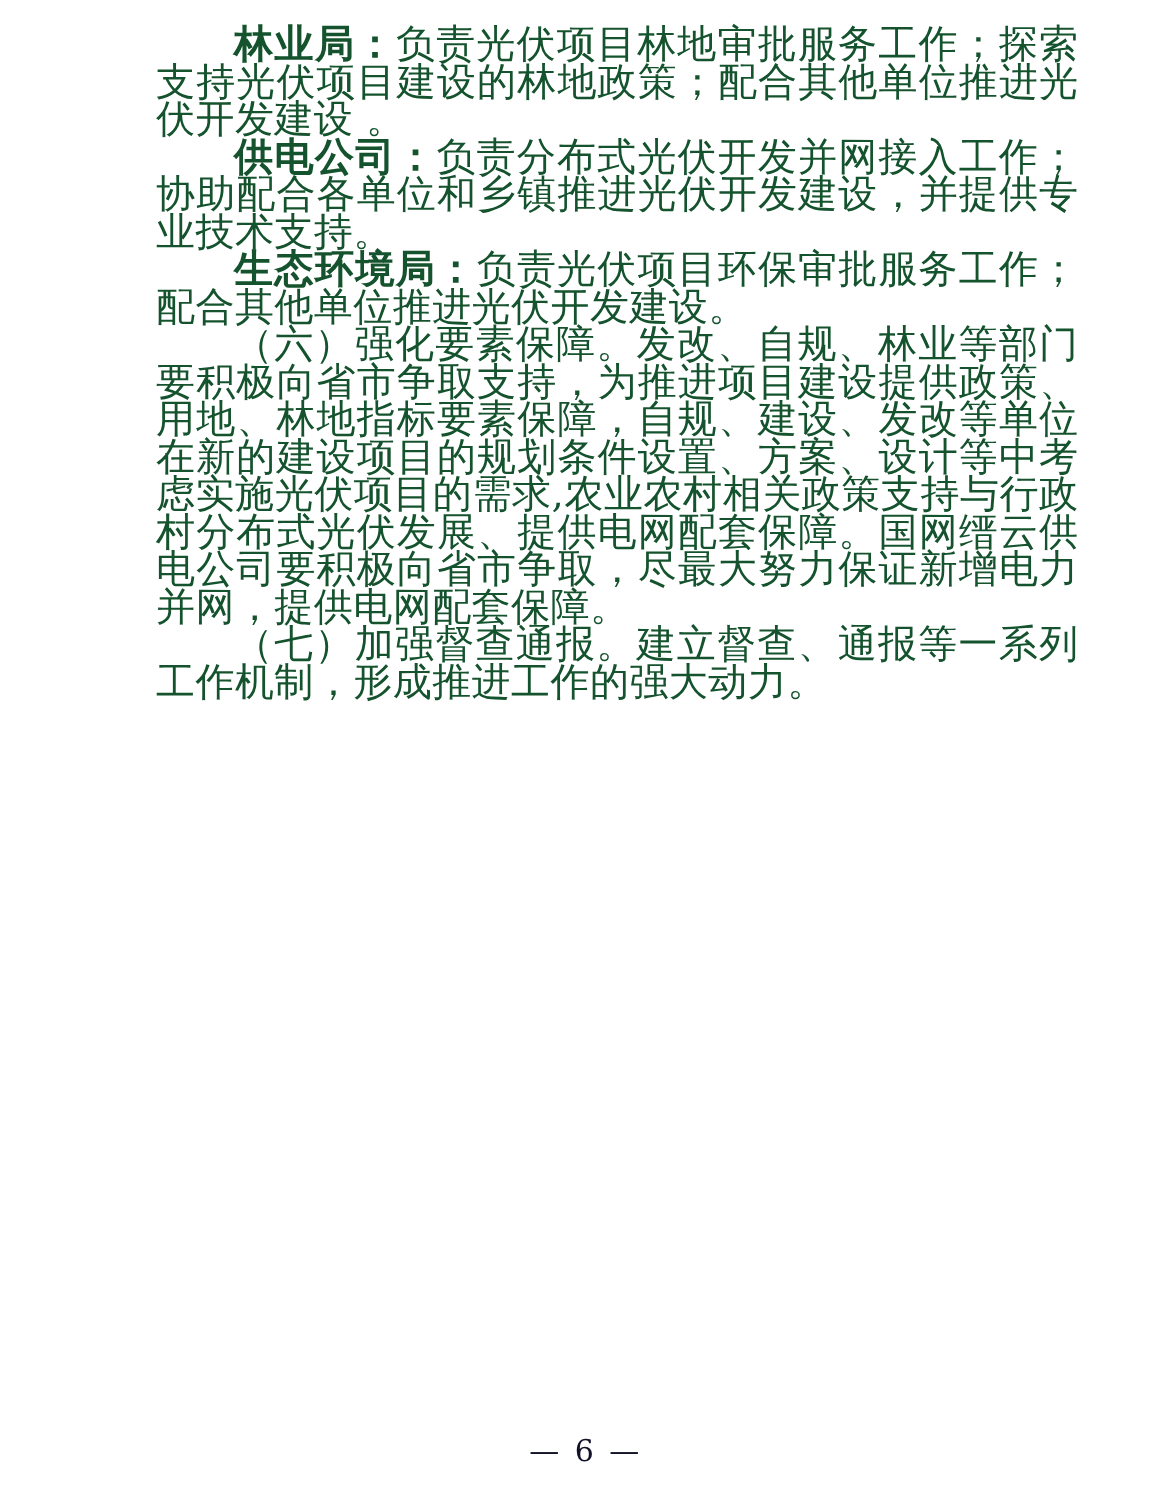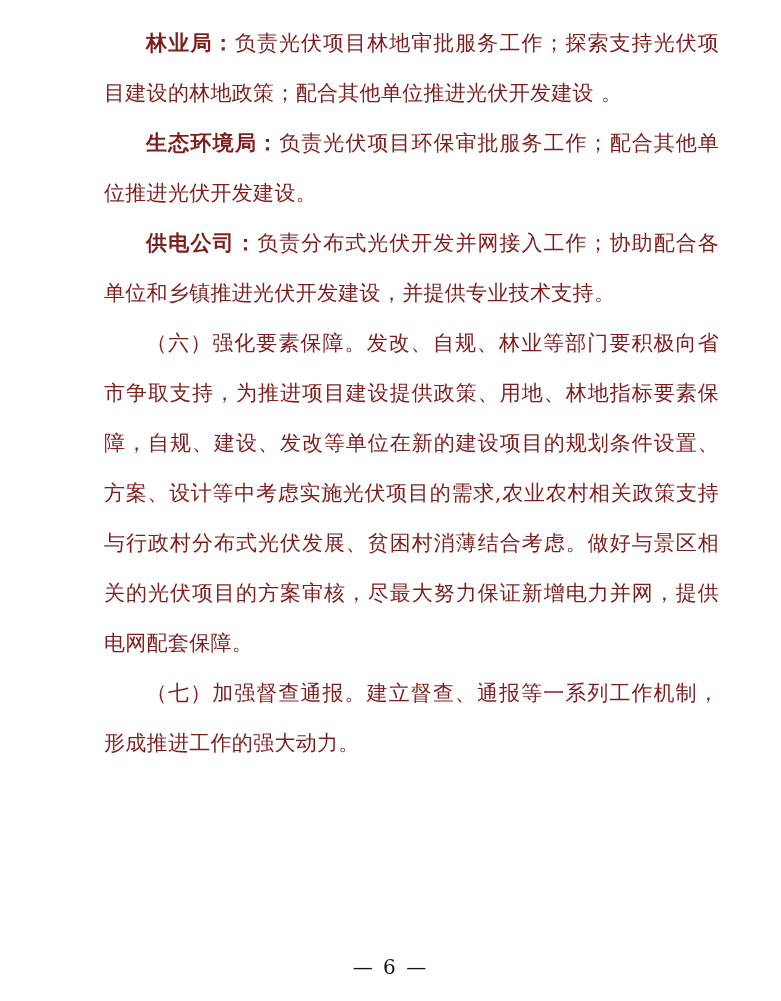--- a/index.html
+++ b/index.html
@@ -18,28 +18,28 @@
   .page {
     position: absolute;
     left: 0;
     top: 0;
     width: 781px;
     height: 1001px;
     box-sizing: border-box;
     padding: 18px 62px 0 104px;
   }
   .para {
-    font-size: 21px;
-    line-height: 50px;
+    font-size: 26px;
+    line-height: 25px;
     text-align: justify;
     text-justify: inter-ideograph;
     letter-spacing: 0.3px;
     margin: 0 0 0 0;
     text-indent: 2em;
-    color: #7f1d1d;
+    color: #14532d;
   }
   .para .lead {
     font-weight: bold;
     letter-spacing: 0.5px;
   }
   .footer {
     position: absolute;
     left: 0;
     right: 0;
     bottom: 22px;
@@ -55,30 +55,30 @@
 
 <div class="page">
 
   <p class="para">
     <span class="lead">林业局：</span><span>负责光伏项目林地审批服务工作；探索支持光伏项目建设的林地政策；配合其他单位推进光伏开发建设 。</span>
   </p>
 
 
 
   <p class="para">
-    <span class="lead">生态环境局：</span><span>负责光伏项目环保审批服务工作；配合其他单位推进光伏开发建设。</span>
+    <span class="lead">供电公司：</span><span>负责分布式光伏开发并网接入工作；协助配合各单位和乡镇推进光伏开发建设，并提供专业技术支持。</span>
   </p>
 
   <p class="para">
-    <span class="lead">供电公司：</span><span>负责分布式光伏开发并网接入工作；协助配合各单位和乡镇推进光伏开发建设，并提供专业技术支持。</span>
+    <span class="lead">生态环境局：</span><span>负责光伏项目环保审批服务工作；配合其他单位推进光伏开发建设。</span>
   </p>
 
 
   <p class="para">
-    <span>（六）强化要素保障。发改、自规、林业等部门要积极向省市争取支持，为推进项目建设提供政策、用地、林地指标要素保障，自规、建设、发改等单位在新的建设项目的规划条件设置、方案、设计等中考虑实施光伏项目的需求,农业农村相关政策支持与行政村分布式光伏发展、贫困村消薄结合考虑。做好与景区相关的光伏项目的方案审核，尽最大努力保证新增电力并网，提供电网配套保障。</span>
+    <span>（六）强化要素保障。发改、自规、林业等部门要积极向省市争取支持，为推进项目建设提供政策、用地、林地指标要素保障，自规、建设、发改等单位在新的建设项目的规划条件设置、方案、设计等中考虑实施光伏项目的需求,农业农村相关政策支持与行政村分布式光伏发展、提供电网配套保障。国网缙云供电公司要积极向省市争取，尽最大努力保证新增电力并网，提供电网配套保障。</span>
   </p>
 
   <p class="para">
     <span>（七）加强督查通报。建立督查、通报等一系列工作机制，形成推进工作的强大动力。</span>
   </p>
 
 </div>
 
 <div class="footer">— 6 —</div>
 

